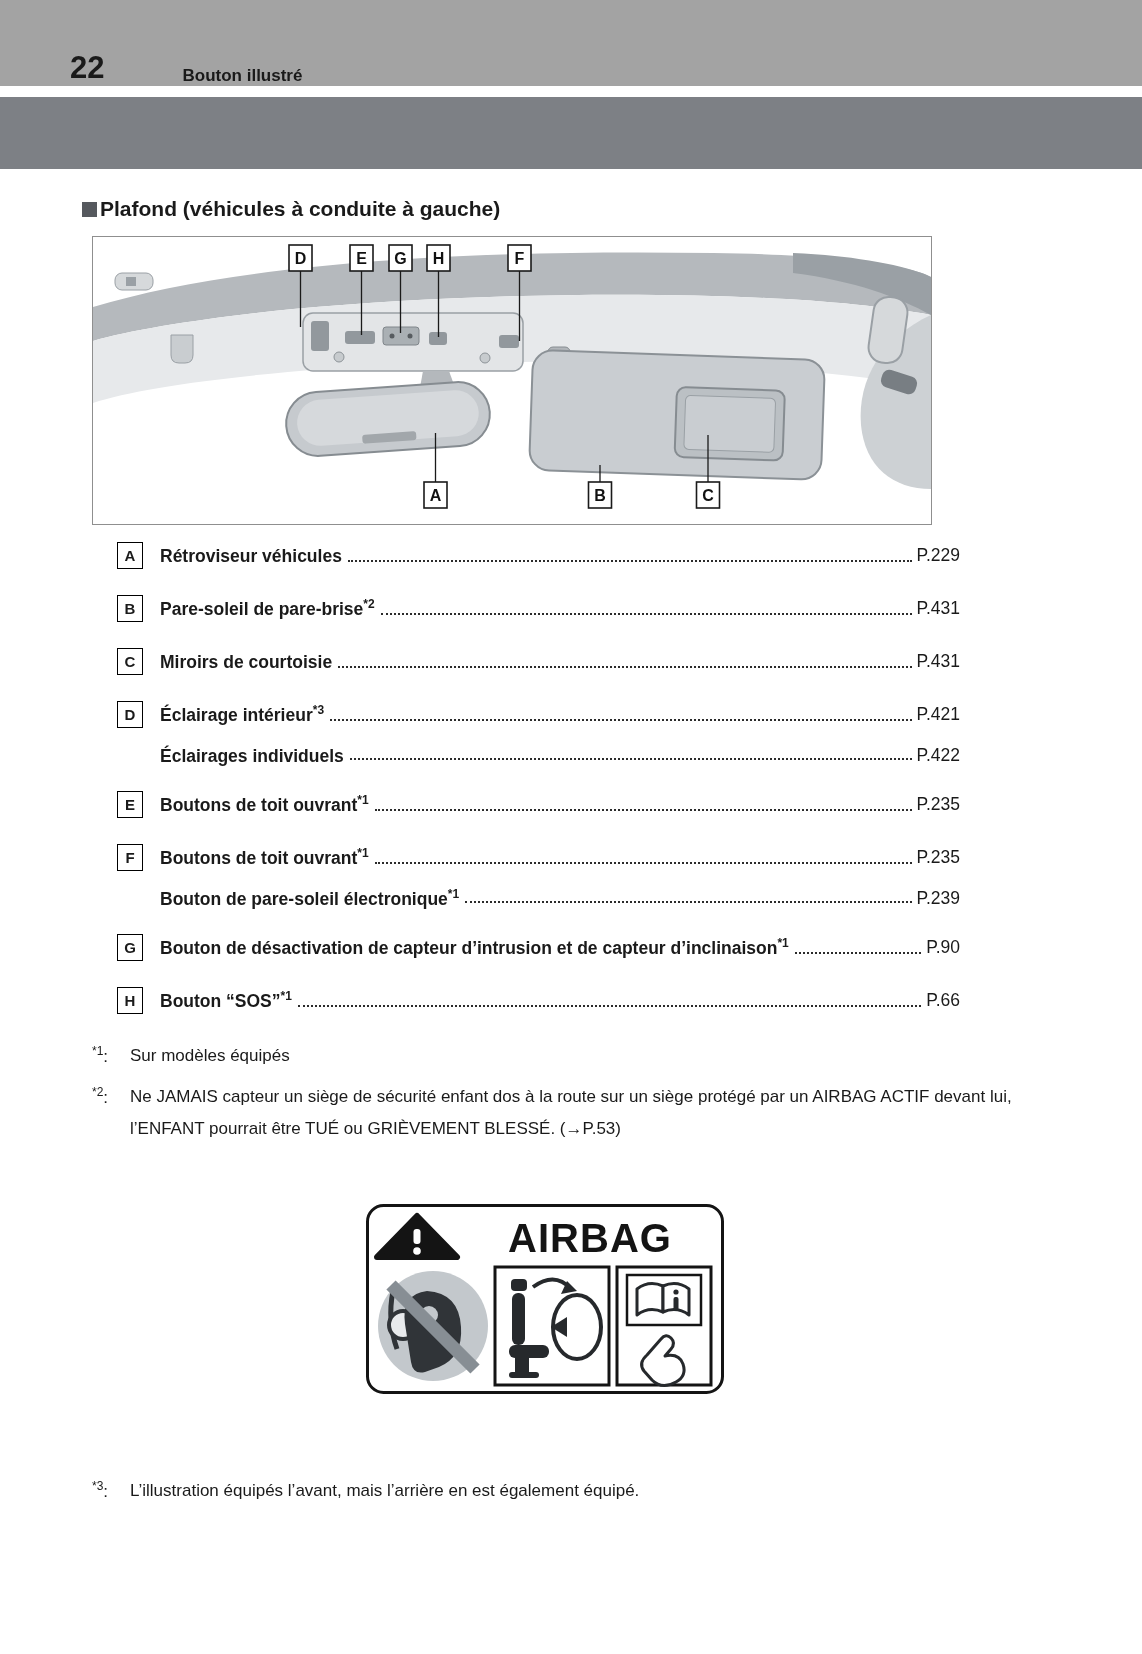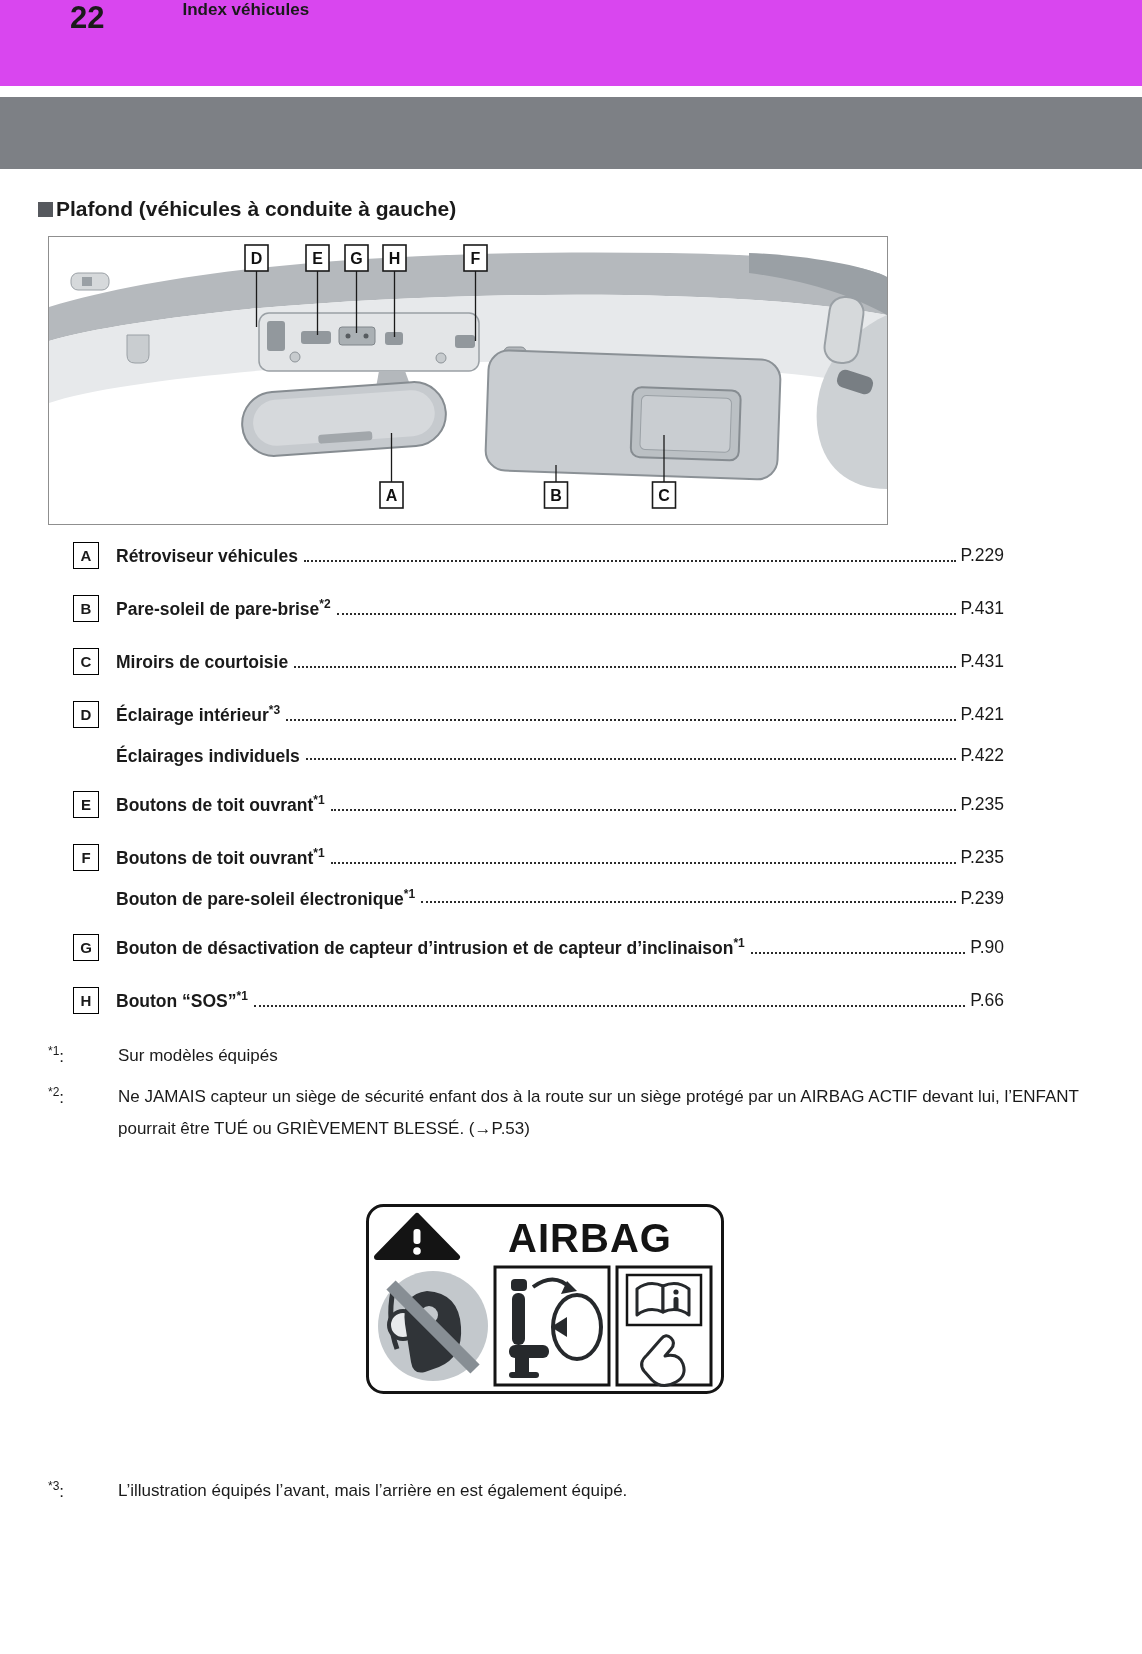--- a/index.html
+++ b/index.html
@@ -5,26 +5,26 @@
   * { box-sizing: border-box; margin: 0; padding: 0; }
   html,body { background:#ffffff; }
   body {
     width: 1142px; height: 1654px;
     font-family: "Liberation Sans", sans-serif;
     color: #1a1a1a;
     position: relative;
     overflow: hidden;
   }
   
-  .topbar { height: 86px; background: #d946ef; display: flex; align-items: flex-start; }
+  .topbar { height: 86px; background: #a3a3a3; display: flex; align-items: flex-end; }
   .pagenum { font-size: 31px; font-weight: bold; margin-left: 70px; }
   .headtitle { font-size: 17px; font-weight: bold; margin-left: 78px; }
   .band { height: 72px; background: #7d8085; margin-top: 11px; }
 
-  .content { padding: 0 48px; }
+  .content { padding: 0 92px; }
 
   .section-title { display: flex; align-items: center; margin-top: 28px; margin-left: -10px; }
   .sq { width: 15px; height: 15px; background: #56595e; margin-right: 3px; flex: 0 0 auto; }
   .section-title .txt { font-size: 21px; font-weight: bold; }
 
   .figure { margin-top: 15px; width: 840px; border: 1px solid #8f8f8f; background: #fff; }
   .figure svg { display: block; }
 
   
   .index-list { margin: 17px 90px 0 25px; }
@@ -42,34 +42,34 @@
     border-bottom: 2px dotted #2b2b2b;
     align-self: flex-end; margin: 0 5px 7px 6px;
   }
   .pageref { flex: 0 0 auto; font-weight: normal; }
 
   
   .footnotes { margin-top: 18px; font-size: 17px; }
   .fn { display: flex; line-height: 1.9; margin-bottom: 8px; }
   .fn-marker { flex: 0 0 38px; }
   .fn-marker sup { font-size: 12px; }
-  .fn-text { flex: 1 1 auto; margin-left: 32px; }
+  .fn-text { flex: 1 1 auto; }
 
   .airbag-wrap { display: flex; justify-content: center; margin-top: 58px; transform: translateX(-26px); align-items: center; }
 
   .fn-last { margin-top: 80px; }
 
   svg text { font-family: "Liberation Sans", sans-serif; }
 </style>
 </head>
 <body>
 
 <header class="topbar">
   <span class="pagenum">22</span>
-  <span class="headtitle">Index véhicules</span>
+  <span class="headtitle">Bouton illustré</span>
 </header>
 
 <div class="band"></div>
 
 <main class="content">
 
   <h2 class="section-title">
     <span class="sq"></span>
     <span class="txt">Plafond (véhicules à conduite à gauche)</span>
   </h2>

